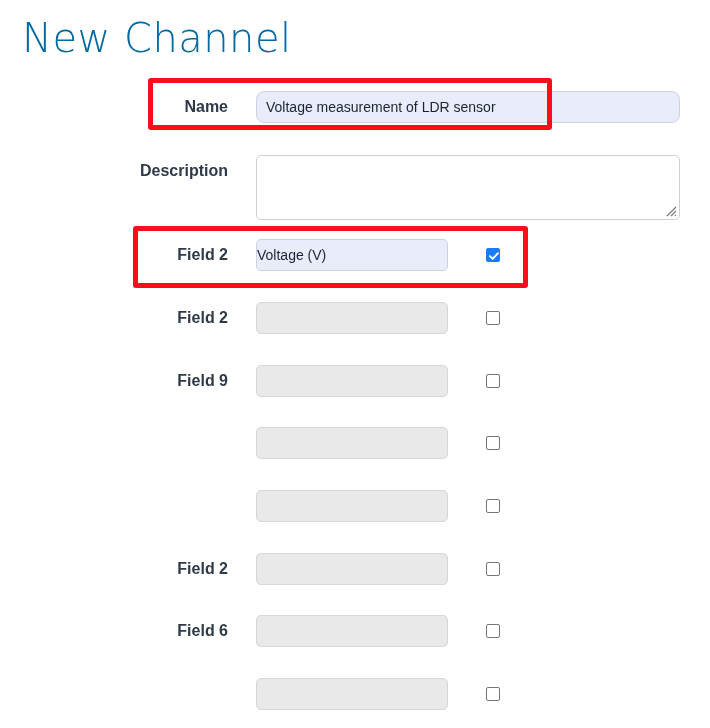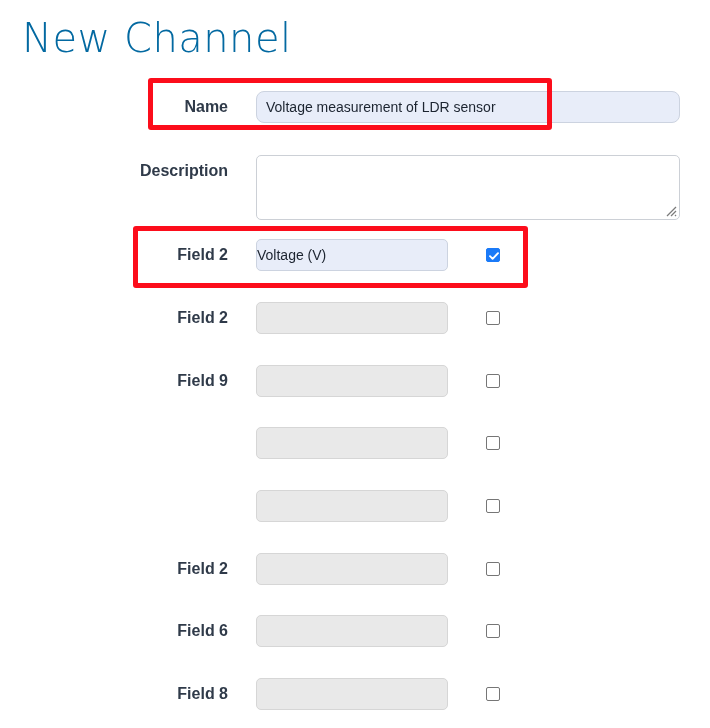--- a/index.html
+++ b/index.html
@@ -248,21 +248,20 @@
 
   <div class="form-row" style="top:608px;">
     <div class="row-label">Field 6</div>
     <input class="input-field-disabled" type="text" disabled="" value="" style="">
     <span class="cb">
       
     </span>
   </div>
 
   <div class="form-row" style="top:671px;">
-    <div class="row-label">Field 8</div>
     <input class="input-field-disabled" type="text" disabled="" value="" style="">
     <span class="cb">
       
     </span>
   </div>
 
 </div>
 
 <div class="annot" id="annot-name"></div>
 <div class="annot" id="annot-field1"></div>

